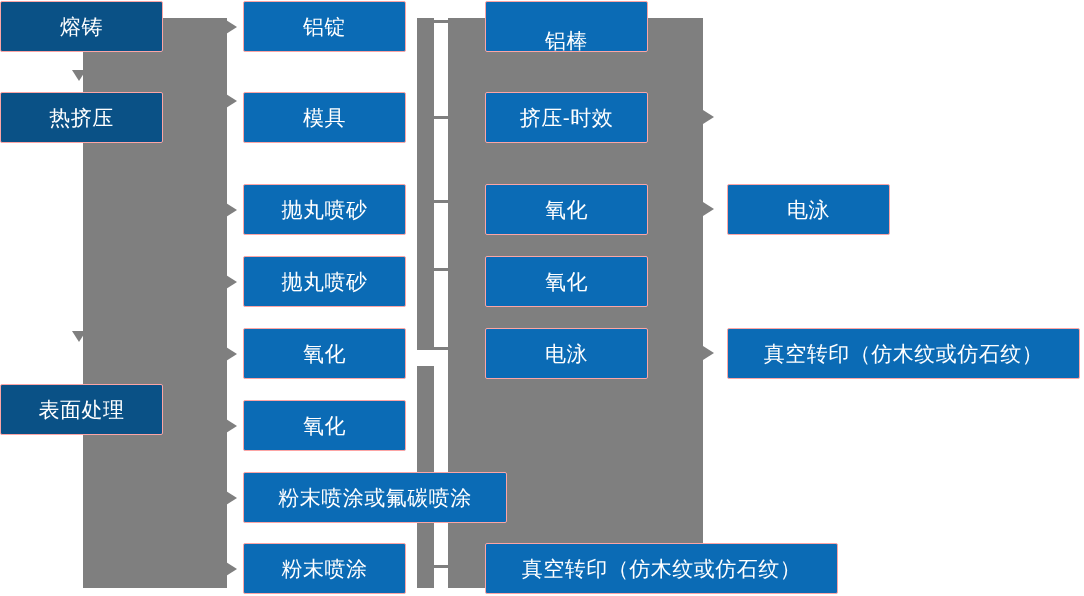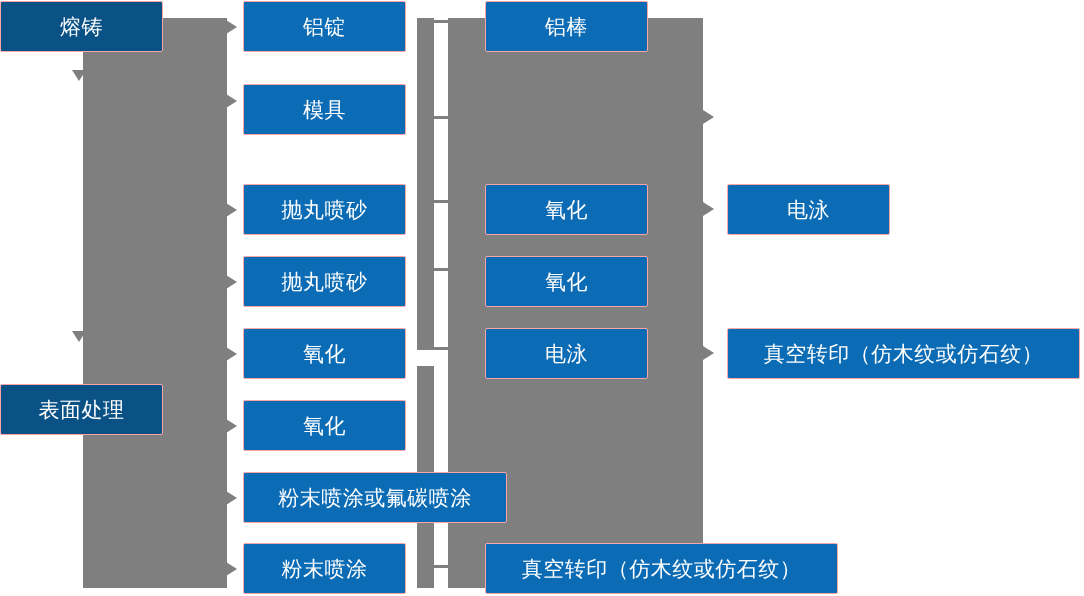--- a/index.html
+++ b/index.html
@@ -132,30 +132,33 @@
   <div class="gray" style="left:448px; top:18px; width:255px; height:570px;"></div>
 
   <div class="gray-arrow-right" style="left:703px; top:110px;"></div>
   <div class="gray-arrow-right" style="left:703px; top:202px;"></div>
   <div class="gray-arrow-right" style="left:703px; top:346px;"></div>
 
   <div class="box dark" style="left:0px; top:1px; width:163px; height:51px;">
     <span class="lbl">熔铸</span>
   </div>
 
+  <div class="box dark" style="left:0px; top:92px; width:163px; height:51px;">
+    <span class="lbl">热挤压</span>
+  </div>
 
   <div class="box dark" style="left:0px; top:384px; width:163px; height:51px;">
     <span class="lbl">表面处理</span>
   </div>
 
   <div class="box bright" style="left:243px; top:1px; width:163px; height:51px;">
     <span class="lbl">铝锭</span>
   </div>
 
-  <div class="box bright" style="left:243px; top:84px; width:163px; height:51px;">
+  <div class="box bright" style="left:243px; top:92px; width:163px; height:51px;">
     <span class="lbl">模具</span>
   </div>
 
   <div class="box bright" style="left:243px; top:184px; width:163px; height:51px;">
     <span class="lbl">抛丸喷砂</span>
   </div>
 
   <div class="box bright" style="left:243px; top:256px; width:163px; height:51px;">
     <span class="lbl">抛丸喷砂</span>
   </div>
@@ -169,24 +172,27 @@
   </div>
 
   <div class="box bright" style="left:243px; top:543px; width:163px; height:51px;">
     <span class="lbl">粉末喷涂</span>
   </div>
 
   <div class="box bright" style="left:243px; top:472px; width:264px; height:51px;">
     <span class="lbl">粉末喷涂或氟碳喷涂</span>
   </div>
 
-  <div class="box bright" style="left:485px; top:1px; width:163px; height:51px;">
+  <div class="box bright" style="left:485px; top:1px; width:163px; height:51px;align-items:flex-end;">
     <span class="lbl">铝棒</span>
   </div>
 
+  <div class="box bright" style="left:485px; top:92px; width:163px; height:51px;">
+    <span class="lbl">挤压-时效</span>
+  </div>
 
   <div class="box bright" style="left:485px; top:184px; width:163px; height:51px;">
     <span class="lbl">氧化</span>
   </div>
 
   <div class="box bright" style="left:485px; top:256px; width:163px; height:51px;">
     <span class="lbl">氧化</span>
   </div>
 
   <div class="box bright" style="left:485px; top:328px; width:163px; height:51px;">

